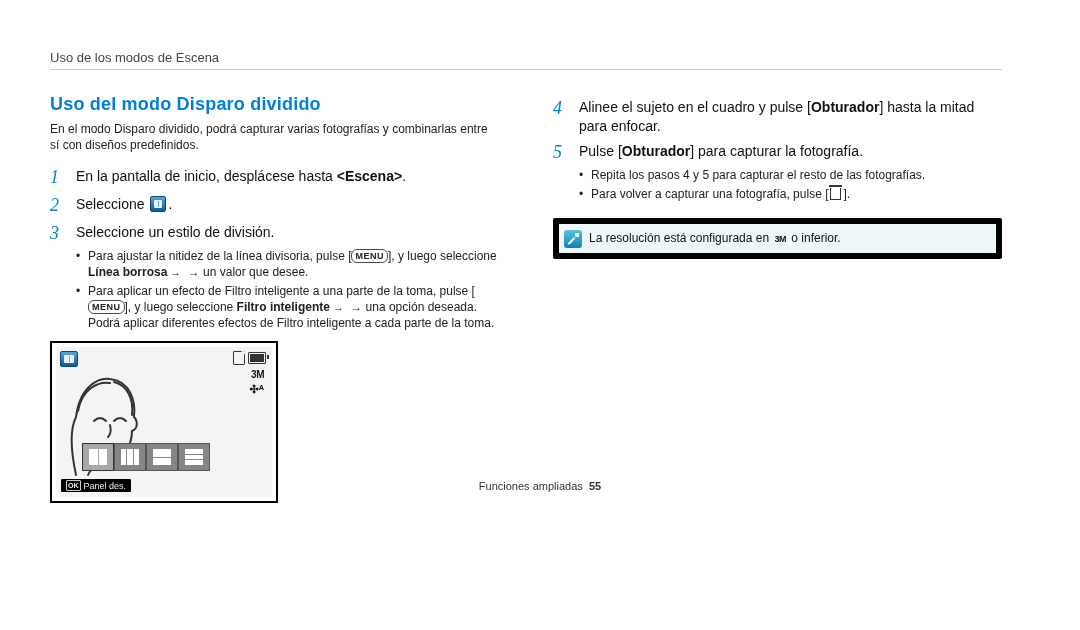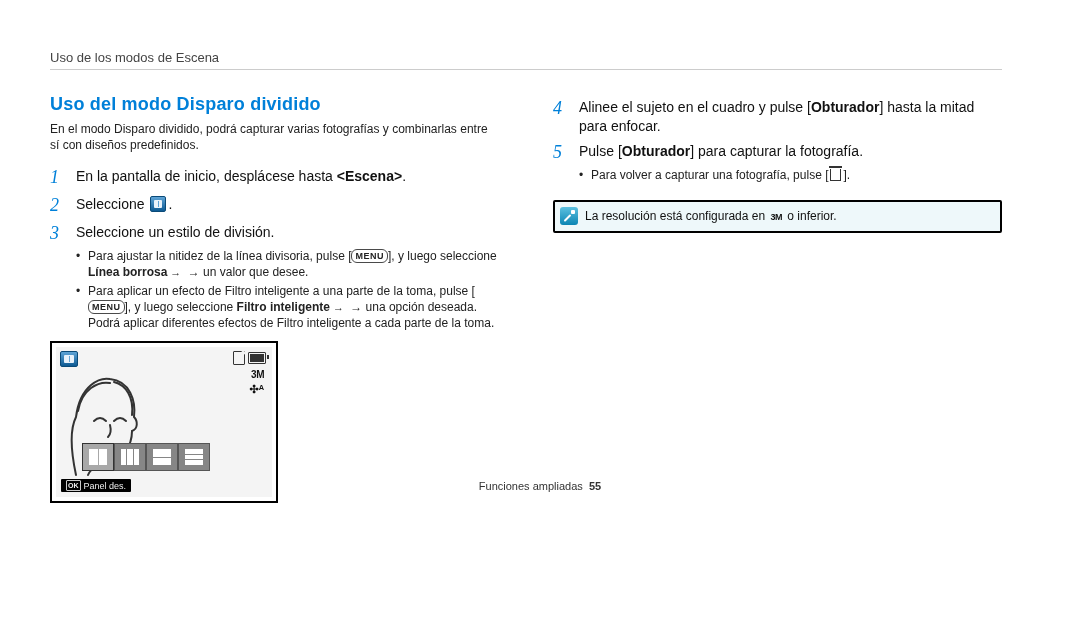--- a/index.html
+++ b/index.html
@@ -19,21 +19,21 @@
   .subbullets li{position:relative;padding-left:14px;font-size:12px;line-height:1.35;margin:2px 0;color:#222}
   .subbullets li::before{content:"•";position:absolute;left:2px;top:0;font-size:12px}
   .icon-split{width:14px;height:14px;background:linear-gradient(180deg,#5fa4d6,#0d5a93);border:1px solid #0a4a78;border-radius:2px;position:relative;display:inline-block;vertical-align:-3px;margin:0 2px}
   .icon-split::before{content:"";position:absolute;left:3px;right:3px;top:3px;bottom:3px;background:#eaf3fb;border-radius:1px}
   .icon-split::after{content:"";position:absolute;left:50%;top:4px;bottom:4px;width:1px;background:#5fa4d6}
   .menu-label{display:inline-block;border:1px solid #4a4a4a;border-radius:6px;font-size:9px;font-weight:700;letter-spacing:.5px;padding:0 3px;line-height:12px;vertical-align:1px;font-family:Arial,sans-serif}
   .arrow{font-size:11px;margin:0 3px}
   .trash-icon{display:inline-block;width:9px;height:11px;border:1px solid #333;border-top:none;vertical-align:-2px;margin:0 2px;position:relative}
   .trash-icon::before{content:"";position:absolute;top:-3px;left:-2px;width:13px;height:2px;border:1px solid #333;box-sizing:border-box}
   .m3-icon{display:inline-block;font-family:Arial,sans-serif;font-weight:700;font-size:9px;letter-spacing:-.5px;vertical-align:0;margin:0 2px}
-  .note{display:flex;align-items:stretch;border:2px solid #000000;background:#eef8fa;border-radius:2px;margin:16px 0 0 0}
+  .note{display:flex;align-items:stretch;border:6px solid #000000;background:#eef8fa;border-radius:2px;margin:16px 0 0 0}
   .note-icon{width:28px;display:flex;align-items:center;justify-content:center}
   .note-icon .pencil{width:18px;height:18px;background:linear-gradient(180deg,#5cc1e0,#0b85b3);border-radius:3px;position:relative}
   .note-icon .pencil::after{content:"";position:absolute;left:3px;top:10px;width:9px;height:2px;background:#fff;transform:rotate(-45deg);border-radius:1px}
   .note-icon .pencil::before{content:"";position:absolute;right:3px;top:3px;width:4px;height:4px;background:#fff;border-radius:1px}
   .note-text{font-size:12px;line-height:1.3;padding:7px 10px 7px 2px}
 
   
   .lcd-frame{width:228px;height:162px;border:2.2px solid #000;margin:10px 0 0 0;padding:4px;box-sizing:border-box;position:relative}
   .lcd{width:100%;height:100%;background:#f4f4f4;position:relative}
   .lcd-top-icn{position:absolute;top:4px;left:4px;width:16px;height:14px;background:linear-gradient(180deg,#5fa4d6,#0d5a93);border:1px solid #0a4a78;border-radius:2px}
@@ -175,20 +175,21 @@
           </span>
         </li>
         <li class="step">
           <span class="num">5</span>
           <span class="step-body">
             <span>Pulse [</span><b>Obturador</b><span>] para capturar la fotografía.</span>
           </span>
         </li>
       </ul>
       <ul class="subbullets" style="margin-left:24px">
+        <li>Repita los pasos 4 y 5 para capturar el resto de las fotografías.</li>
         <li>
           <span>Para volver a capturar una fotografía, pulse [</span><span class="trash-icon"></span><span>].</span>
         </li>
       </ul>
 
       <div class="note">
         <div class="note-icon">
             <span class="pencil"></span>
           </div>
         <div class="note-text">

